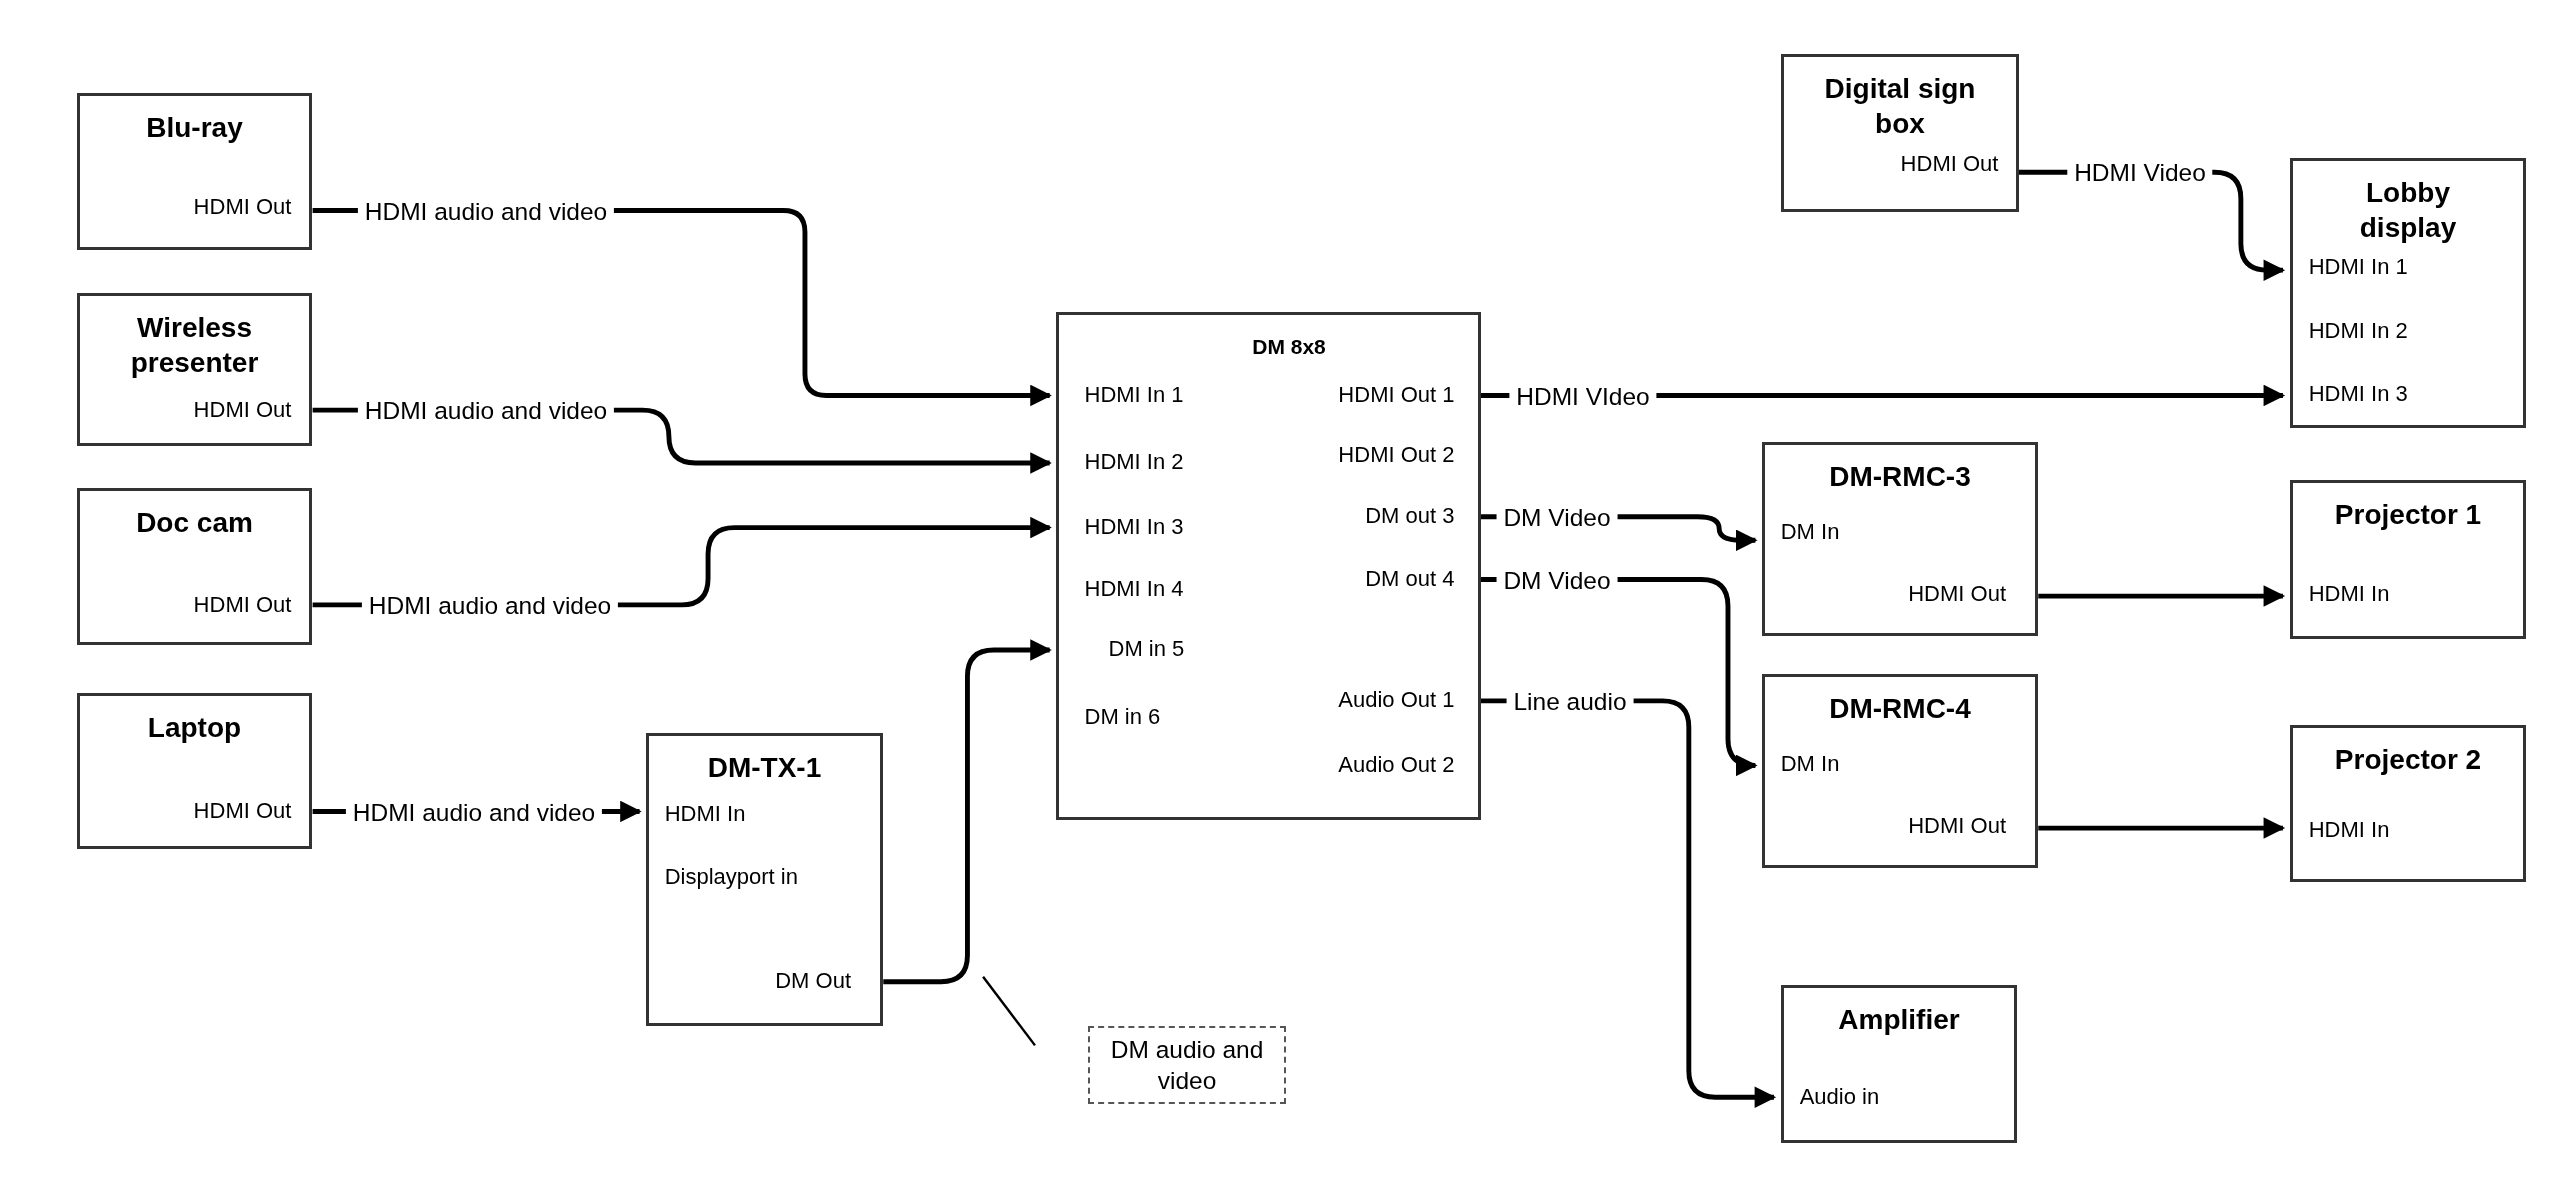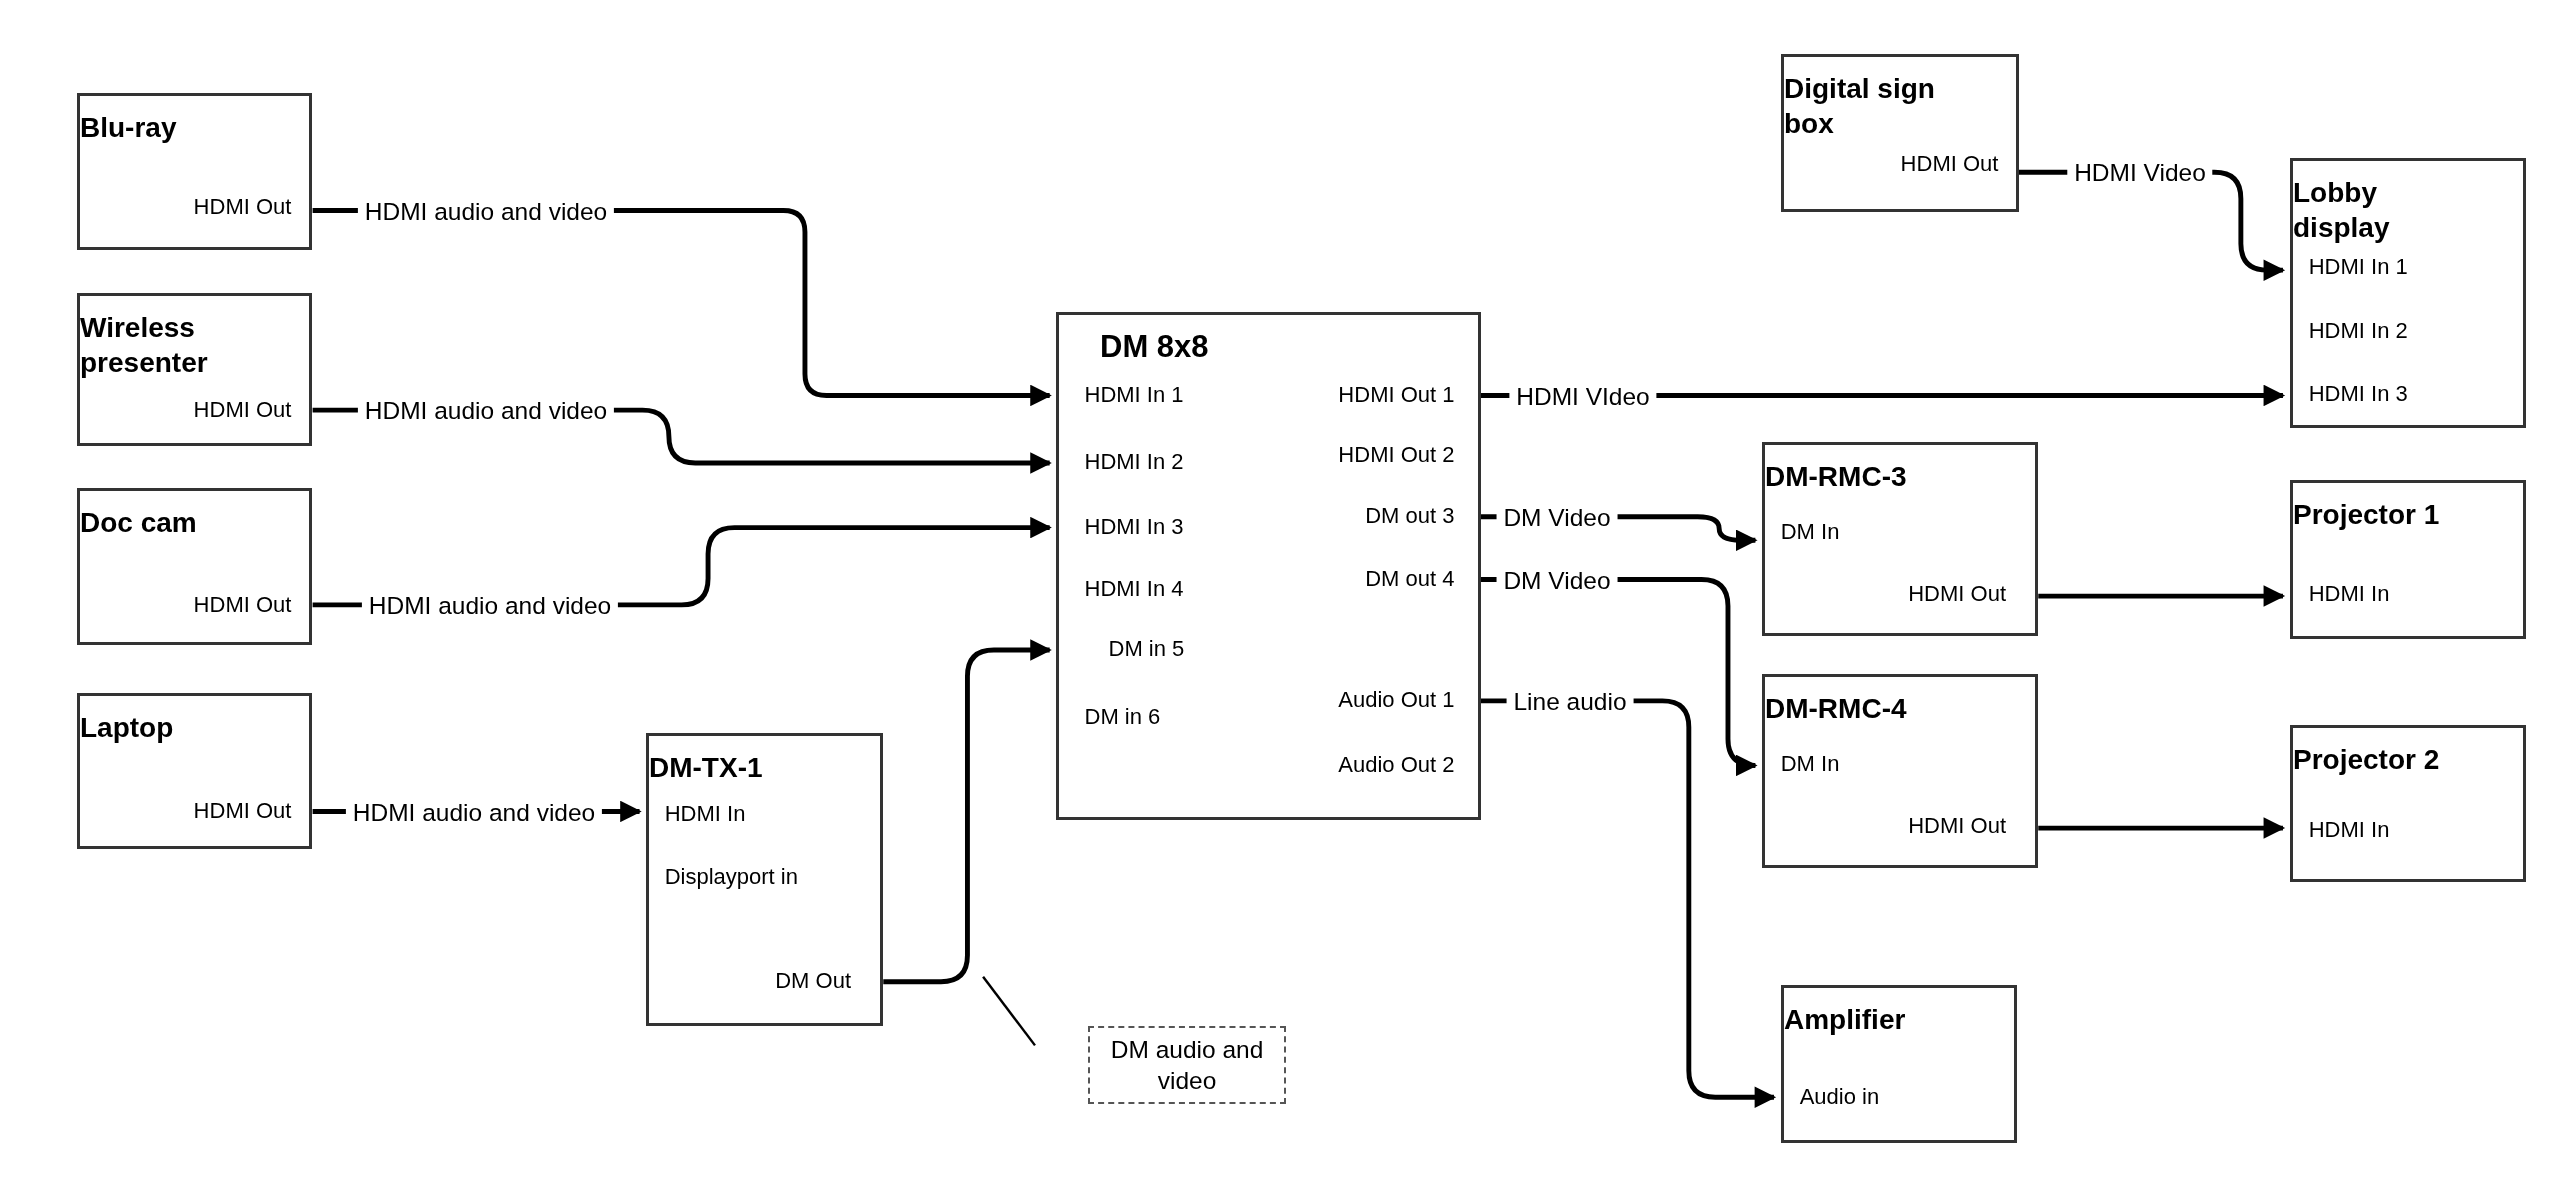--- a/index.html
+++ b/index.html
@@ -13,20 +13,21 @@
   }
   #wires{position:absolute;left:0;top:0;width:2576px;height:1201px;}
   .node{
     position:absolute;
     background:#fff;
     border:3.9px solid #333;
     box-sizing:border-box;
   }
   .title{
     position:absolute;top:13.7px;left:0;right:0;
+    text-align:center;
     font-size:28px;font-weight:bold;line-height:35px;
     white-space:pre-line;
   }
   .port{
     position:absolute;
     font-size:22px;line-height:33px;
     white-space:nowrap;
   }
   .pl{left:15.7px;}
   .pl2{left:25.5px;}
@@ -101,21 +102,21 @@
   </div>
 
   <div class="node" style="left:646px;top:733px;width:237px;height:293px;">
     <span class="title">DM-TX-1</span>
     <span class="port pl" style="top:61px;">HDMI In</span>
     <span class="port pl" style="top:124px;">Displayport in</span>
     <span class="port pr2" style="top:228px;">DM Out</span>
   </div>
 
   <div class="node" style="left:1056px;top:312px;width:425px;height:508px;">
-    <span class="title" style="font-size:31px;margin-left:41px;">DM 8x8</span>
+    <span class="title" style="font-size:21px;margin-left:41px;">DM 8x8</span>
     <span class="port pl2" style="top:63px;">HDMI In 1</span>
     <span class="port pl2" style="top:130px;">HDMI In 2</span>
     <span class="port pl2" style="top:195px;">HDMI In 3</span>
     <span class="port pl2" style="top:257px;">HDMI In 4</span>
     <span class="port pl2" style="top:317px;margin-left:24px;">DM in 5</span>
     <span class="port pl2" style="top:385px;">DM in 6</span>
     <span class="port pr3" style="top:63px;">HDMI Out 1</span>
     <span class="port pr3" style="top:123px;">HDMI Out 2</span>
     <span class="port pr3" style="top:184px;">DM out 3</span>
     <span class="port pr3" style="top:247px;">DM out 4</span>

